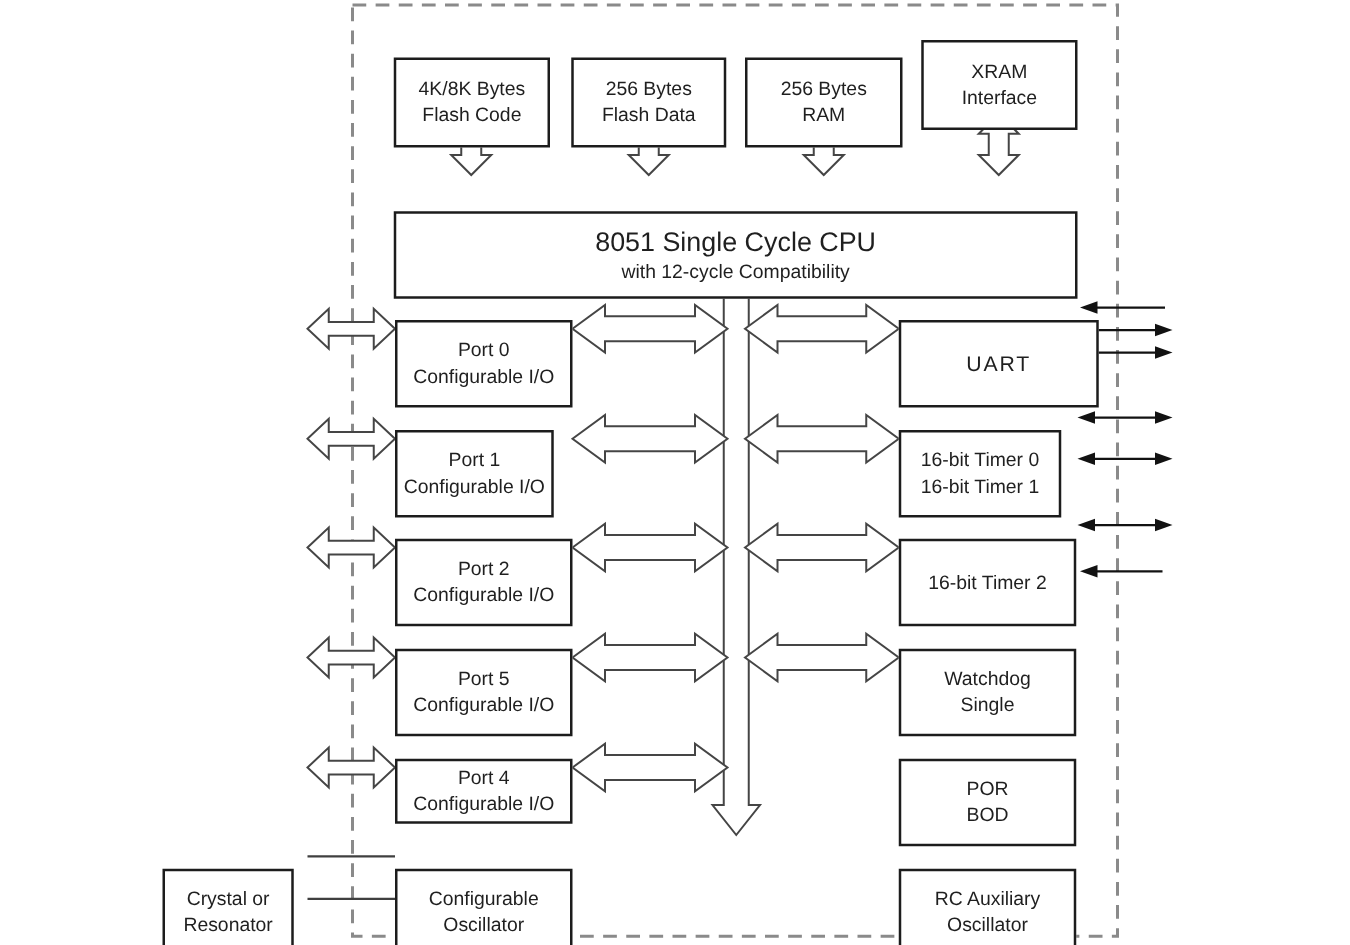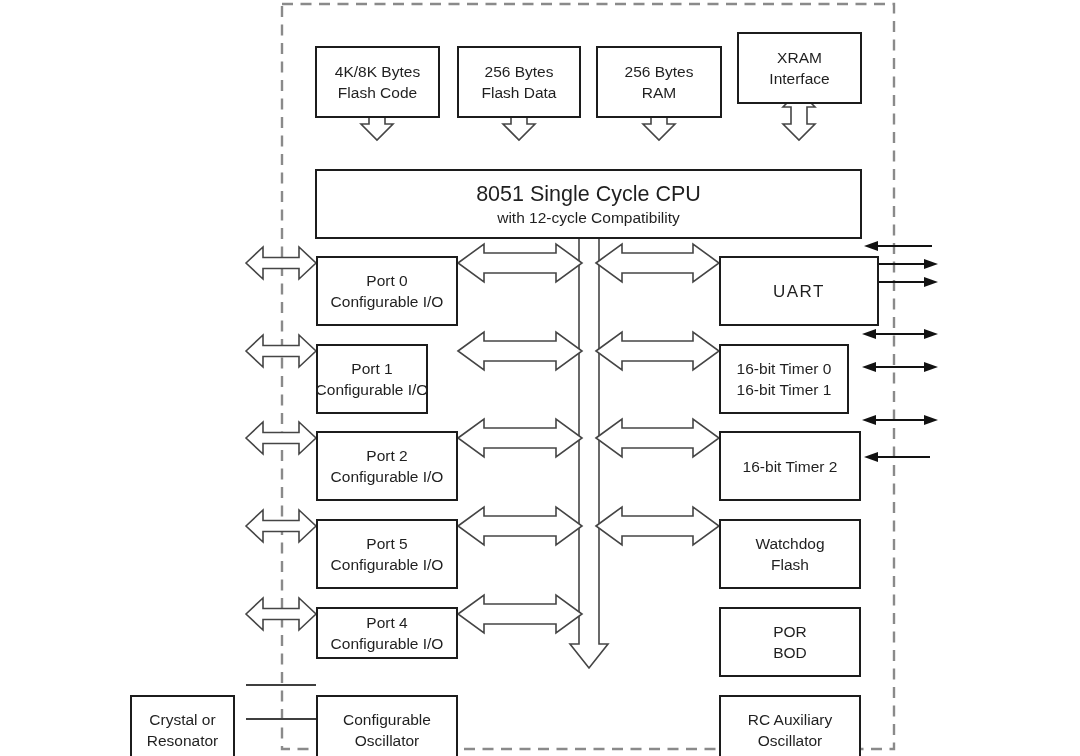--- a/index.html
+++ b/index.html
@@ -109,21 +109,21 @@
 
   <div class="box" style="left:315px;top:141px;width:547px;height:70px">
     <span class="bl cpu-line1">8051 Single Cycle CPU</span>
     <span class="bl cpu-line2">with 12-cycle Compatibility</span>
   </div>
 
   <div class="box" style="left:316px;top:228px;width:142px;height:70px">
     <span class="bl">Port 0</span>
     <span class="bl">Configurable I/O</span>
   </div>
-  <div class="box" style="left:316px;top:316px;width:112px;height:70px">
+  <div class="box" style="left:316px;top:316px;width:127px;height:70px">
     <span class="bl">Port 1</span>
     <span class="bl">Configurable I/O</span>
   </div>
   <div class="box" style="left:316px;top:403px;width:142px;height:70px">
     <span class="bl">Port 2</span>
     <span class="bl">Configurable I/O</span>
   </div>
   <div class="box" style="left:316px;top:491px;width:142px;height:70px">
     <span class="bl">Port 5</span>
     <span class="bl">Configurable I/O</span>
@@ -138,21 +138,21 @@
   </div>
   <div class="box" style="left:719px;top:316px;width:130px;height:70px">
     <span class="bl">16-bit Timer 0</span>
     <span class="bl">16-bit Timer 1</span>
   </div>
   <div class="box" style="left:719px;top:403px;width:142px;height:70px">
     <span class="bl">16-bit Timer 2</span>
   </div>
   <div class="box" style="left:719px;top:491px;width:142px;height:70px">
     <span class="bl">Watchdog</span>
-    <span class="bl">Flash</span>
+    <span class="bl">Single</span>
   </div>
   <div class="box" style="left:719px;top:579px;width:142px;height:70px">
     <span class="bl">POR</span>
     <span class="bl">BOD</span>
   </div>
   <div class="box" style="left:719px;top:667px;width:142px;height:70px">
     <span class="bl">RC Auxiliary</span>
     <span class="bl">Oscillator</span>
   </div>
 

